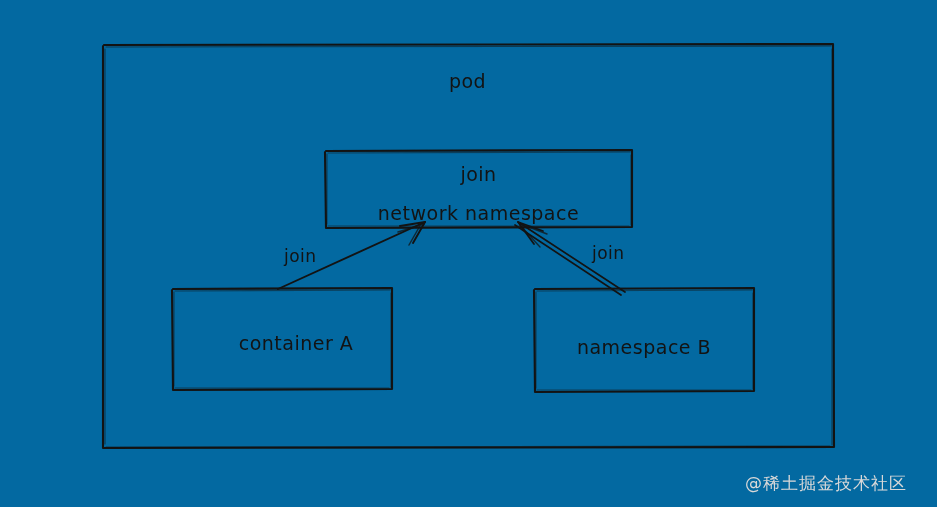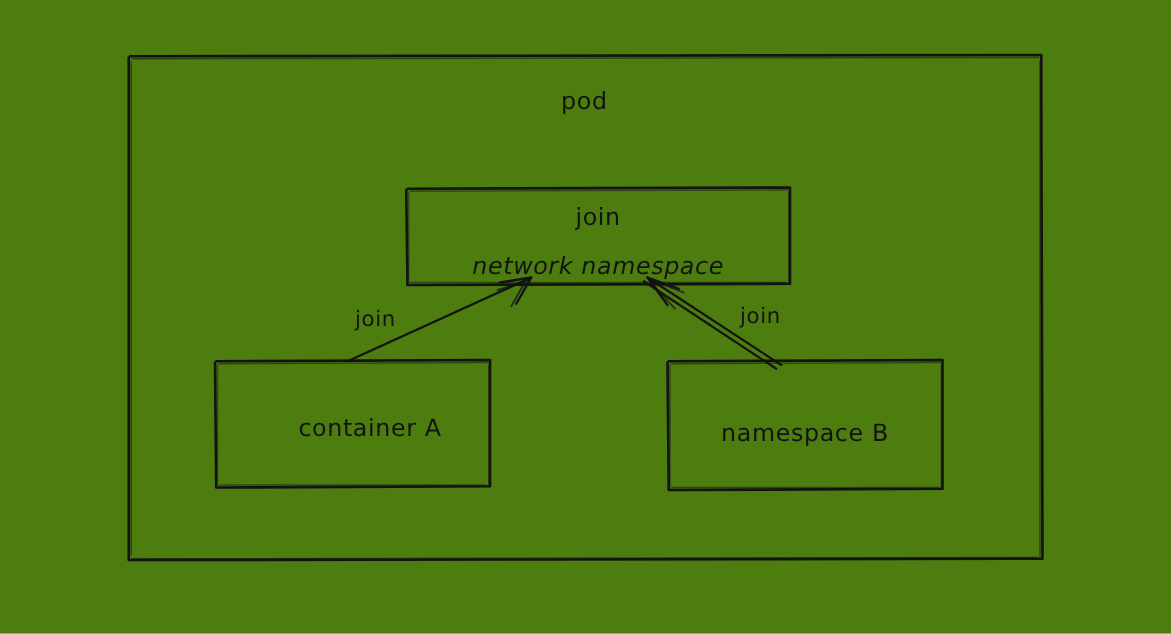--- a/index.html
+++ b/index.html
@@ -7,21 +7,21 @@
     padding: 0;
     background: #ffffff;
   }
   body {
     font-family: "DejaVu Sans", sans-serif;
   }
   #canvas {
     position: relative;
     width: 937px;
     height: 507px;
-    background: #4d7c0f;
+    background: #0369a1;
     overflow: hidden;
   }
   #sketch {
     position: absolute;
     top: 0;
     left: 0;
     width: 937px;
     height: 507px;
   }
   .lbl {
@@ -48,21 +48,20 @@
     top: 163px;
     text-align: center;
     font-size: 19px;
   }
   #netns-label {
     left: 325px;
     width: 307px;
     top: 202px;
     text-align: center;
     font-size: 19px;
-    font-style: italic;
   }
   #containerA-label {
     left: 172px;
     width: 248px;
     top: 332px;
     text-align: center;
     font-size: 19px;
   }
   #containerB-label {
     left: 534px;
@@ -145,14 +144,15 @@
   <div class="lbl" id="netns-label">network namespace</div>
 
   <div class="lbl" id="containerA-label">container A</div>
 
   <div class="lbl" id="containerB-label">namespace B</div>
 
   <div class="lbl" id="join-left-label">join</div>
 
   <div class="lbl" id="join-right-label">join</div>
 
+  <div id="watermark">@稀土掘金技术社区</div>
 
 </div>
 
 </body></html>

